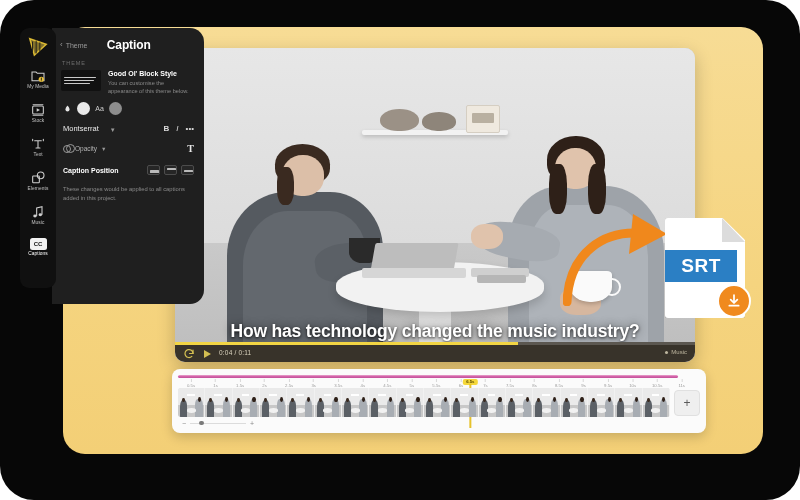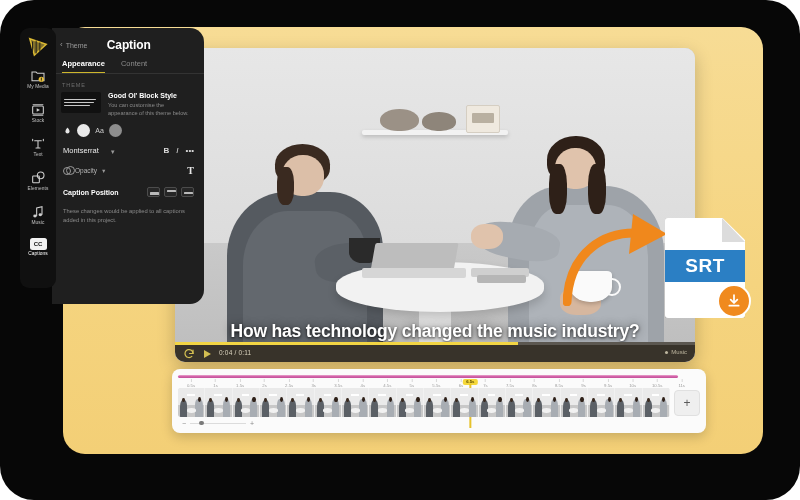--- a/index.html
+++ b/index.html
@@ -231,21 +231,21 @@
     border-radius:50%; background:#7a7a7a; }
 
   
   .srt-wrap { position:absolute; left:657px; top:218px; width:96px; height:104px; }
   .srt-doc { position:absolute; left:8px; top:0; width:80px; height:100px;
     background:#ffffff; border-radius:3px;
     box-shadow:0 4px 12px rgba(0,0,0,.25);
     clip-path: polygon(0 0, 72% 0, 100% 22%, 100% 100%, 0 100%); }
   .srt-fold { position:absolute; left:65px; top:0; width:23px; height:24px;
     background:#dcdcdc; clip-path: polygon(0 0, 100% 100%, 0 100%); }
-  .srt-band { position:absolute; left:8px; top:32px; width:80px; height:32px;
+  .srt-band { position:absolute; left:8px; top:32px; width:72px; height:32px;
     background:#2b7fc4; display:flex; align-items:center; justify-content:center; }
   .srt-band span { color:#fff; font-size:19px; font-weight:bold; letter-spacing:.5px;
     font-family:"Liberation Sans", sans-serif; }
   .srt-dl { position:absolute; left:60px; top:66px; width:34px; height:34px;
     background:#f08a1e; border-radius:50%; border:2.5px solid #fff;
     display:flex; align-items:center; justify-content:center; }
   .srt-dl svg { width:16px; height:16px; }
 
   .arrow-wrap { position:absolute; left:563px; top:210px; width:118px; height:96px; }
 </style>
@@ -322,24 +322,20 @@
   <div class="panel">
 
     <div class="panel-head">
       <span class="back-link">
         <span class="chev-l">‹</span>
         <span>Theme</span>
       </span>
       <span class="panel-title">Caption</span>
     </div>
 
-    <div class="tabs">
-      <span class="tab active">Appearance</span>
-      <span class="tab">Content</span>
-    </div>
 
     <div class="sec-label">THEME</div>
 
     <div class="theme-row">
       <div class="theme-thumb">
         <div class="tt-line w1"></div>
         <div class="tt-line w2"></div>
         <div class="tt-line w3"></div>
       </div>
       <div>

